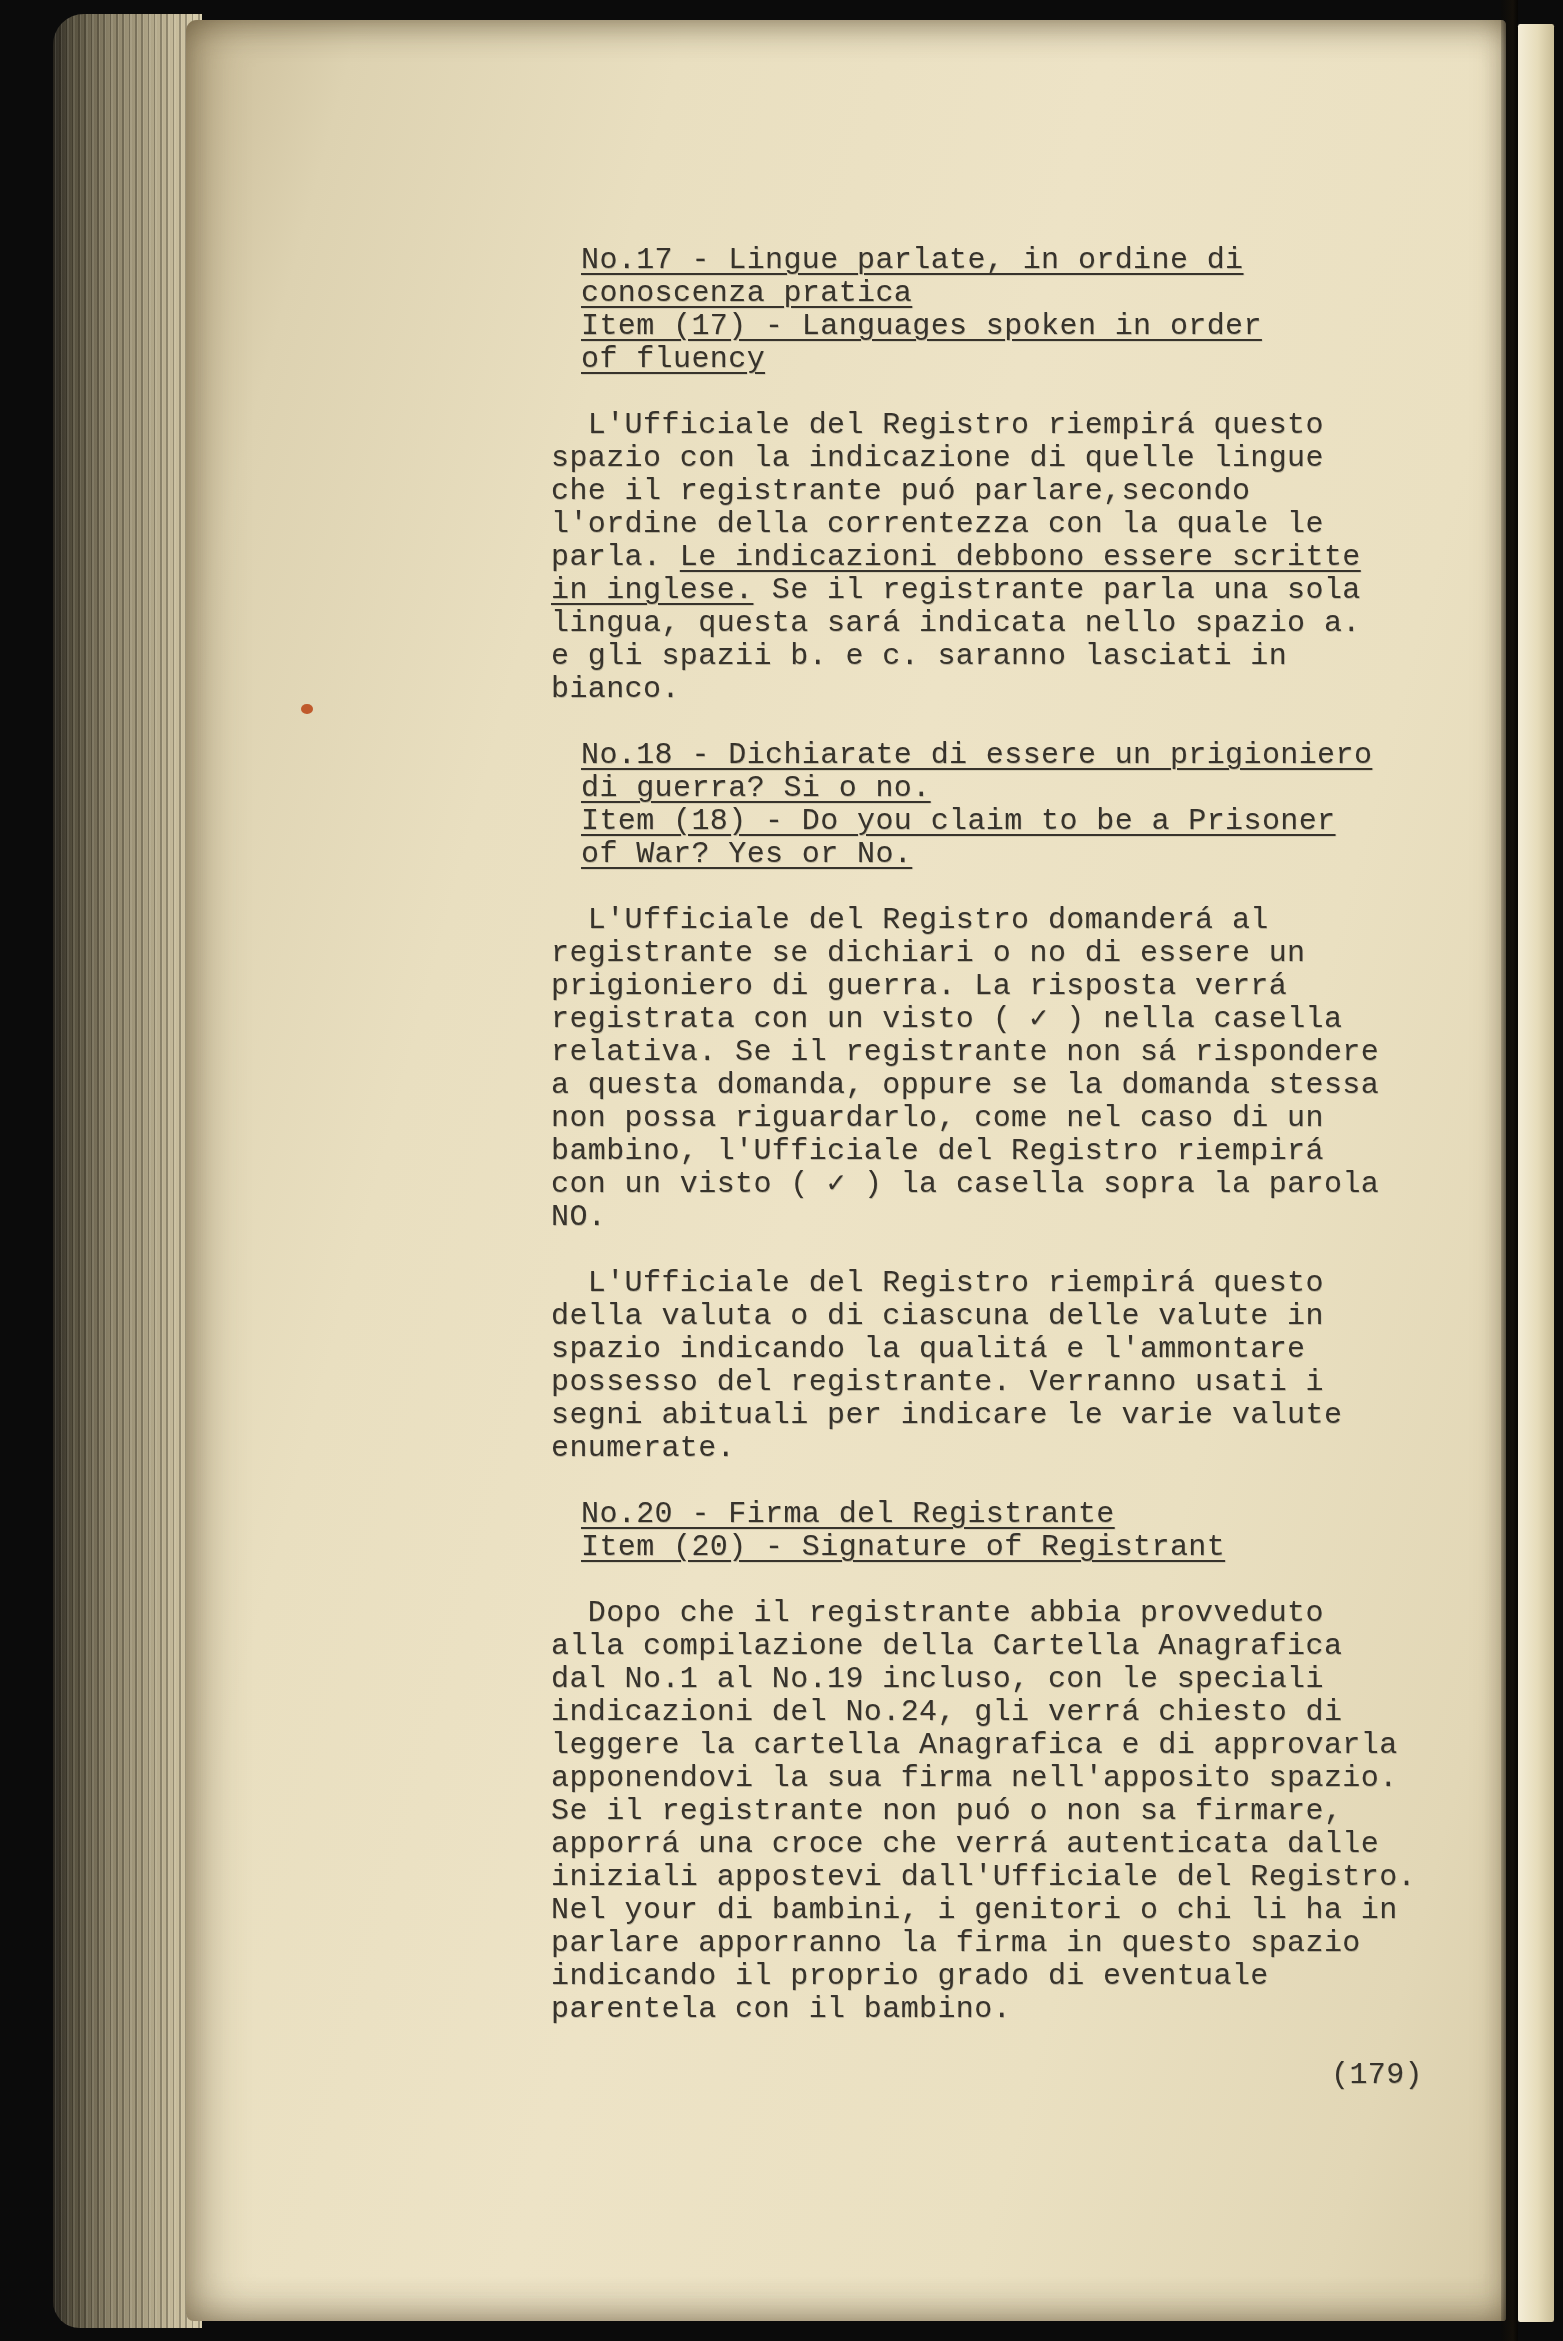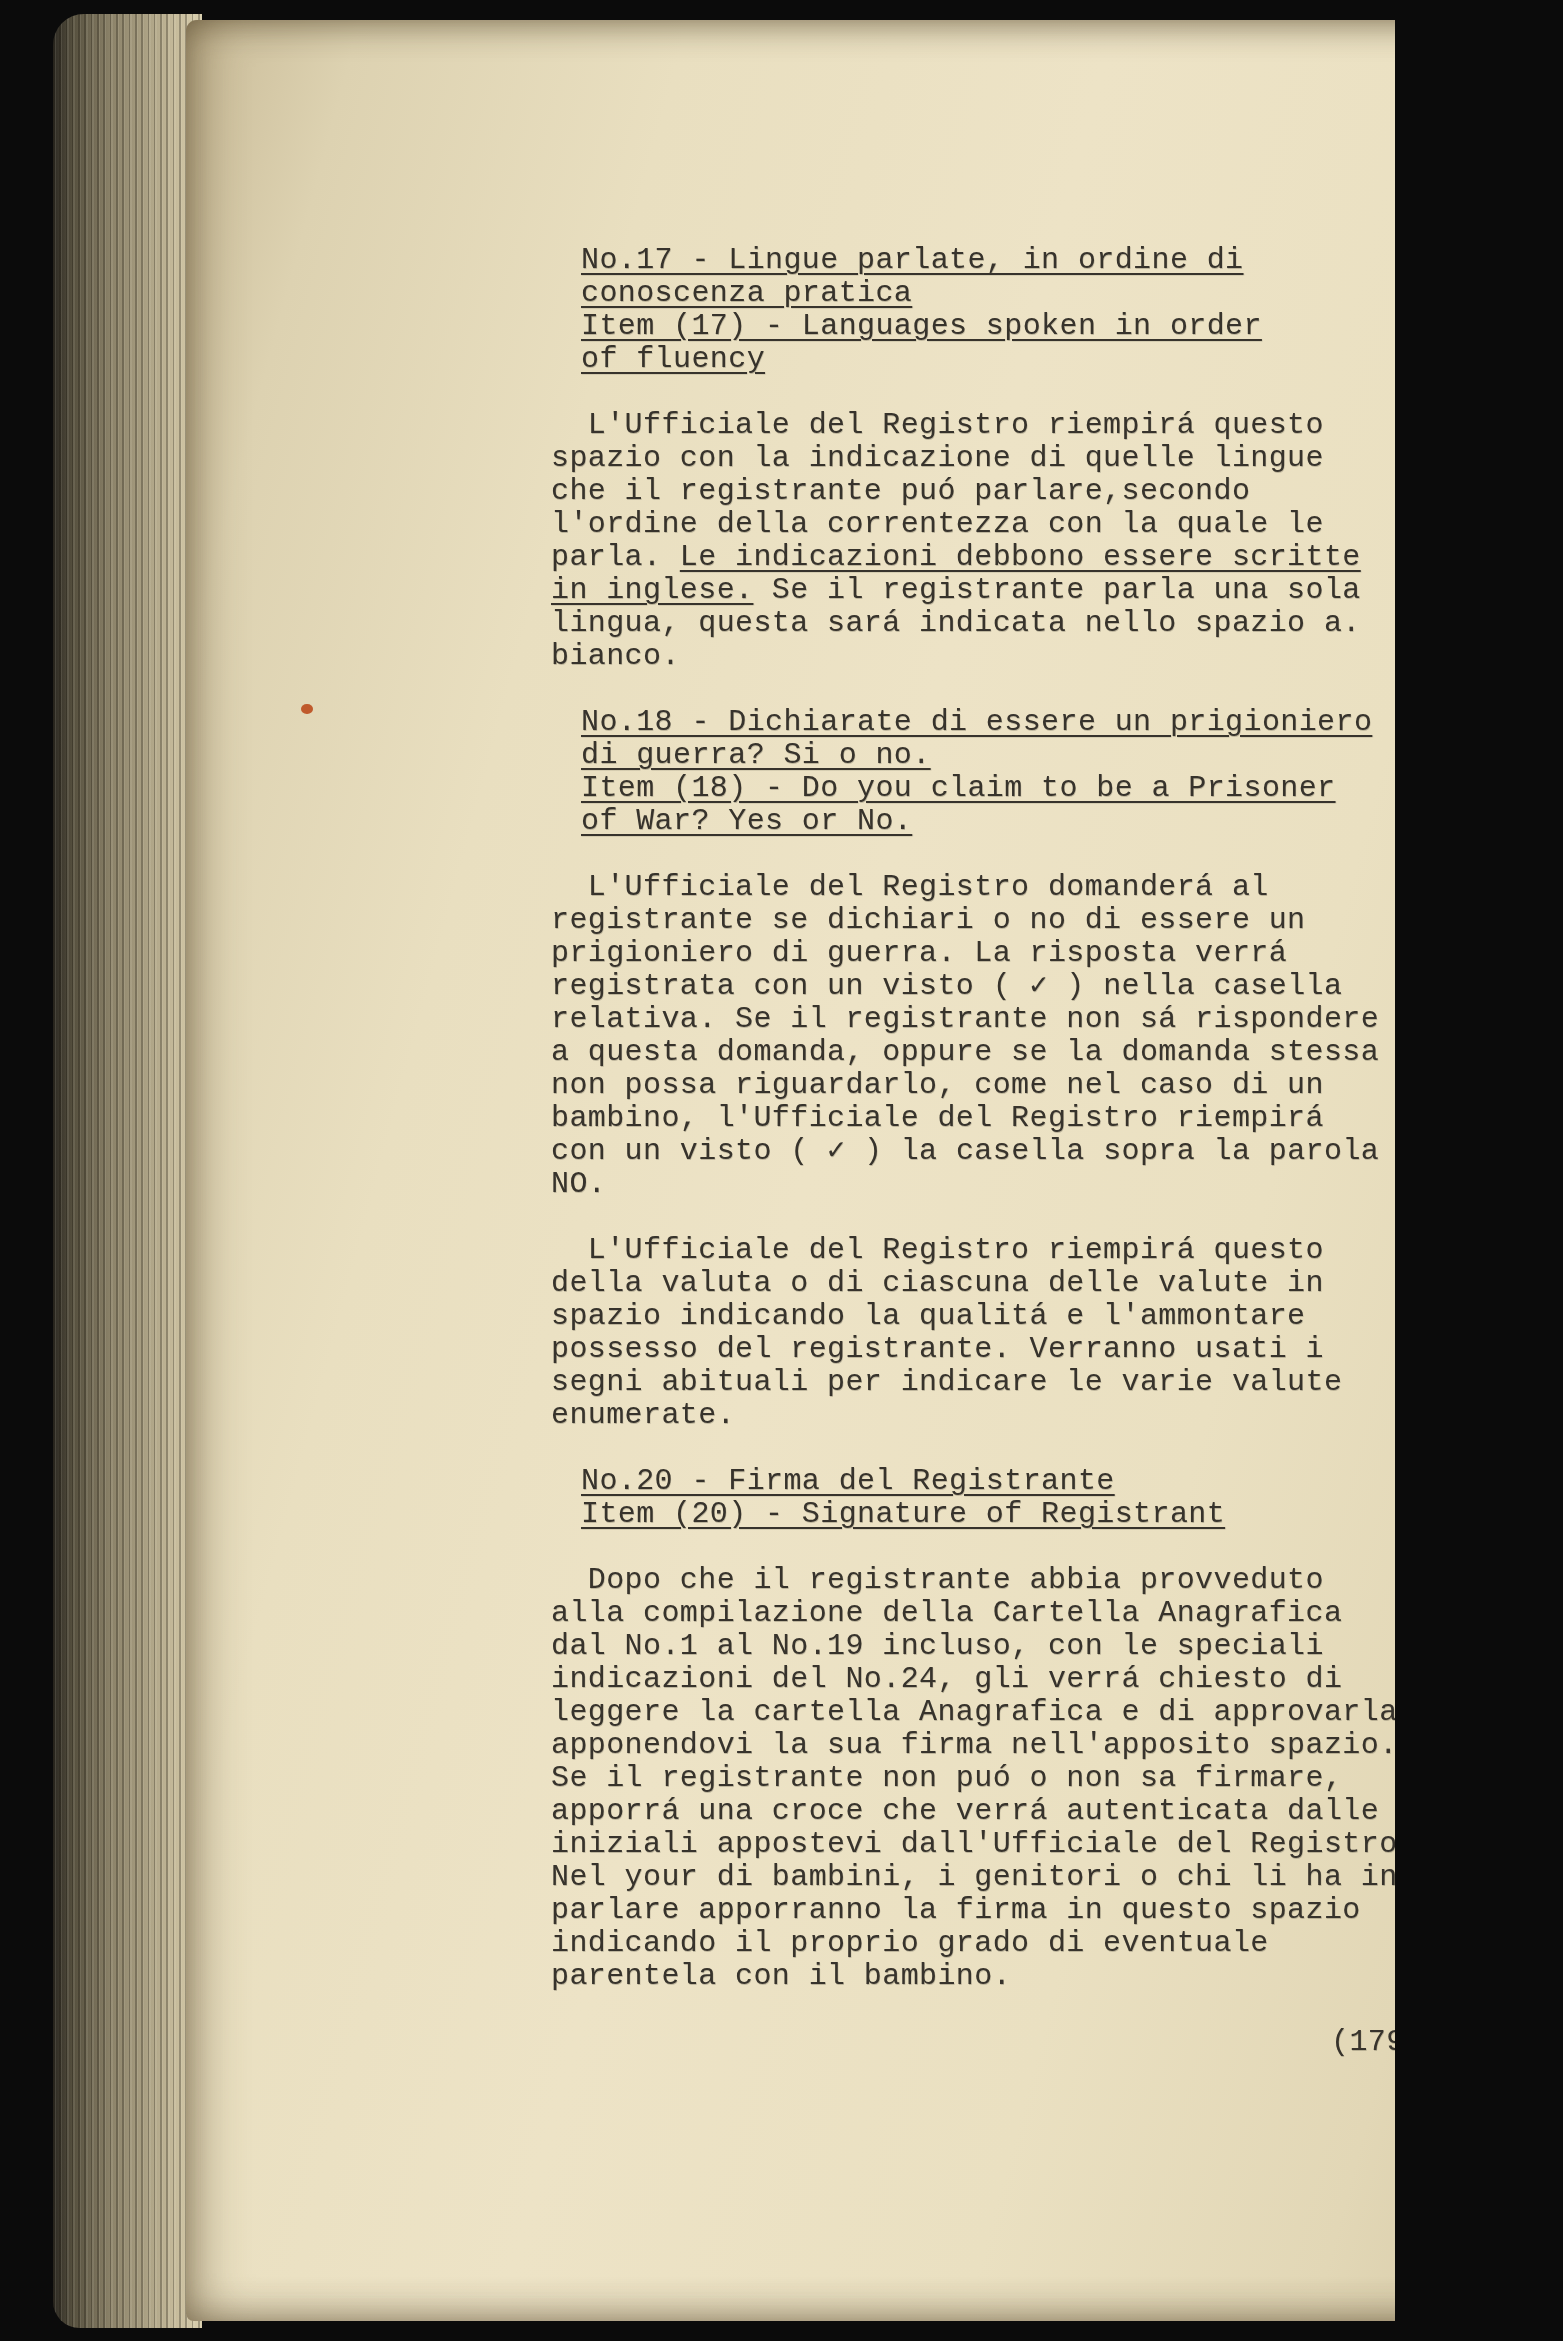--- a/index.html
+++ b/index.html
@@ -2,21 +2,21 @@
 <html style="font-size:12.5px"><head>
 <meta charset="utf-8">
 <style>
   html, body {
     margin: 0;
     padding: 0;
     background: #0b0b0b;
   }
   .scene {
     position: relative;
-    width: 1395px;
+    width: 1563px;
     height: 2342px;
     background: #0b0b0b;
     overflow: hidden;
     font-family: "Liberation Mono", "DejaVu Sans Mono", monospace;
   }
 
   
   .page-edge-stack {
     position: absolute;
     left: 53px;
@@ -146,20 +146,21 @@
           <div class="hline"><span class="u">of fluency</span></div>
         </div>
         <div class="para">
           <div class="bline"><span>  L'Ufficiale del Registro riempirá questo</span></div>
           <div class="bline"><span>spazio con la indicazione di quelle lingue</span></div>
           <div class="bline"><span>che il registrante puó parlare,secondo</span></div>
           <div class="bline"><span>l'ordine della correntezza con la quale le</span></div>
           <div class="bline"><span>parla. </span><span class="u">Le indicazioni debbono essere scritte</span></div>
           <div class="bline"><span class="u">in inglese.</span><span> Se il registrante parla una sola</span></div>
           <div class="bline"><span>lingua, questa sará indicata nello spazio a.</span></div>
+          <div class="bline"><span>e gli spazii b. e c. saranno lasciati in</span></div>
           <div class="bline"><span>bianco.</span></div>
         </div>
       </section>
       <section>
         <div class="heading">
           <div class="hline"><span class="u">No.18 - Dichiarate di essere un prigioniero</span></div>
           <div class="hline"><span class="u">di guerra? Si o no.</span></div>
           <div class="hline"><span class="u">Item (18) - Do you claim to be a Prisoner</span></div>
           <div class="hline"><span class="u">of War? Yes or No.</span></div>
         </div>

